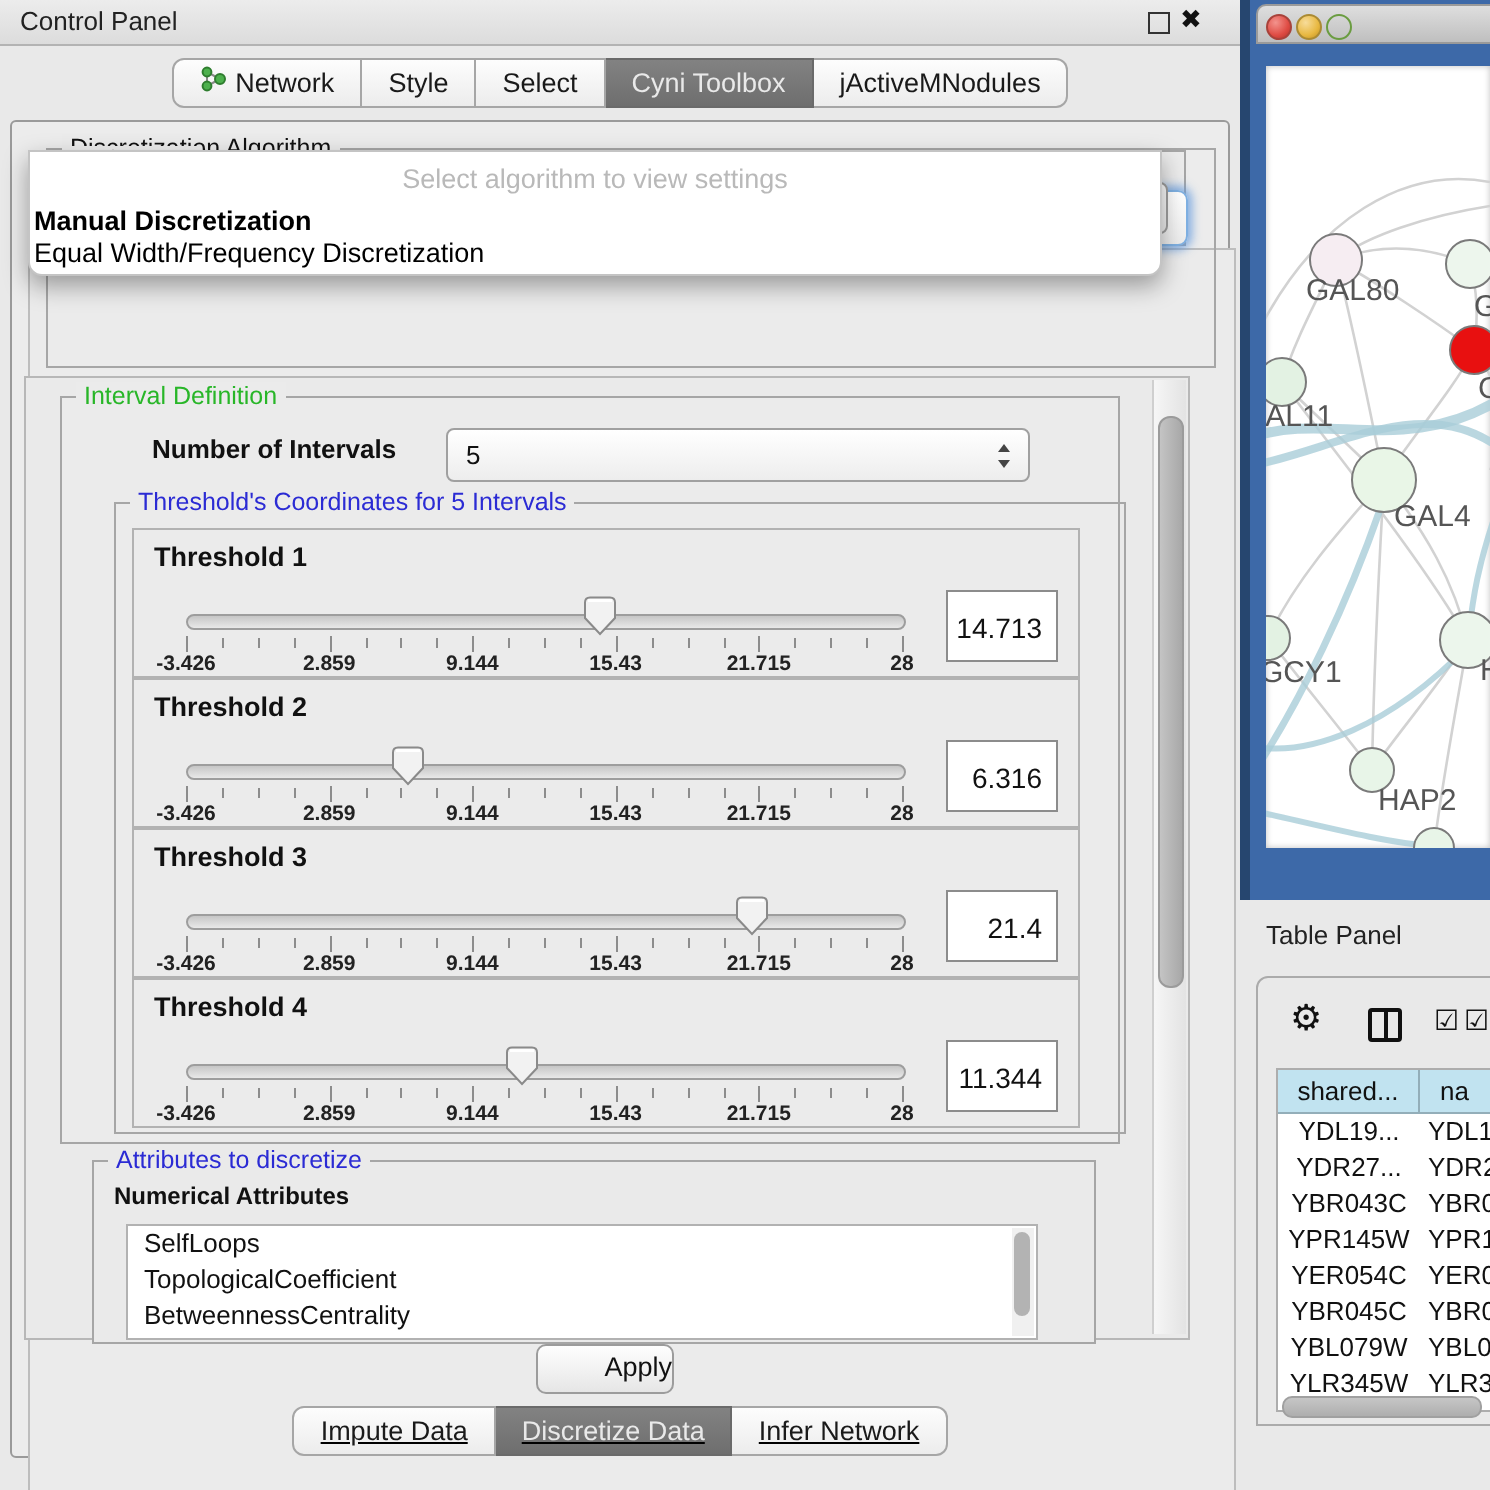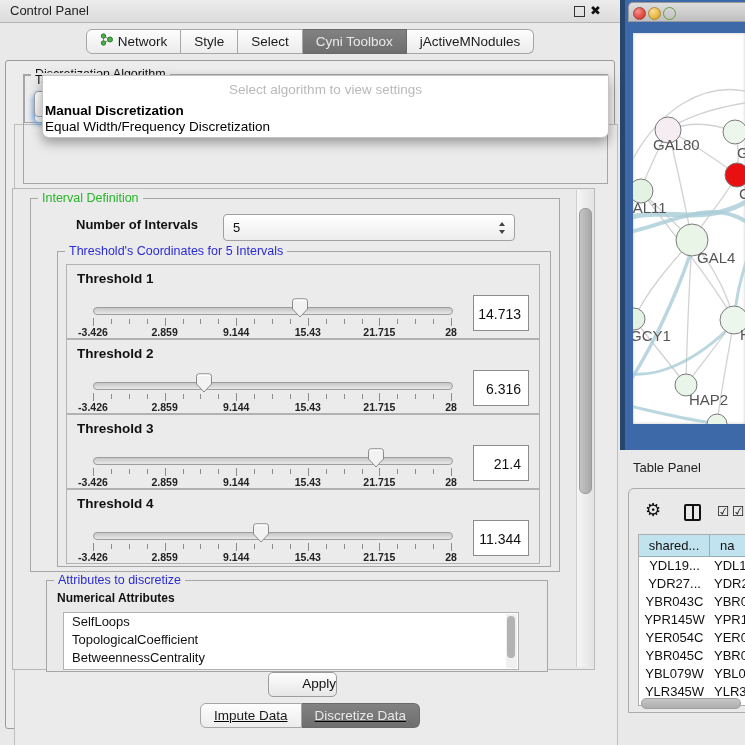--- a/index.html
+++ b/index.html
@@ -57,21 +57,21 @@
     border:1px solid #b7b7b7;background:#eaeaea;}
   #vsb-track{position:absolute;left:563px;top:1px;width:16px;height:477px;
     background:linear-gradient(to right,#f6f6f6,#e3e3e3);border-left:1px solid #cfcfcf;}
   #vsb-thumb{position:absolute;left:2px;top:18px;width:11px;height:284px;border-radius:6px;
     background:linear-gradient(to right,#c4c4c4,#a8a8a8);border:1px solid #9b9b9b;}
 
   
   #interval-group{left:30px;top:198px;width:528px;height:372px;background:#ebebeb;}
   #num-label{position:absolute;left:45px;top:18px;font-size:13px;font-weight:bold;color:#111;}
   #num-combo{left:192px;top:15px;width:290px;height:25px;}
-  #thresh-group{position:absolute;left:26px;top:52px;width:492px;height:314px;border:1px solid #a6a6a6;}
+  #thresh-group{position:absolute;left:26px;top:52px;width:492px;height:314px;border:1px solid #a6a6a6;padding-left:12px;}
 
   .threshold-panel{position:absolute;left:8px;width:474px;height:75px;border:1px solid #b2b2b2;background:#ebebeb;box-sizing:border-box;}
   .th-label{position:absolute;left:10px;top:6px;font-size:13.5px;font-weight:bold;color:#111;}
   .th-track{position:absolute;left:26px;top:42px;width:358px;height:6px;border-radius:4px;
     background:linear-gradient(#c6c6c6,#e8e8e8);border:1px solid #9d9d9d;}
   .th-thumb{position:absolute;top:33px;width:18px;height:20px;}
   .tick{position:absolute;top:53px;width:1px;background:#8c8c8c;}
   .tick.major{height:8px;}
   .tick.minor{height:5px;top:54px;}
   .scale-label{position:absolute;top:61px;transform:translateX(-50%);font-size:10.5px;font-weight:600;color:#222;white-space:nowrap;}
@@ -87,21 +87,21 @@
   .attr-item{height:18px;line-height:18px;font-size:13px;color:#111;padding-left:8px;white-space:nowrap;}
   #attr-vsb{position:absolute;right:1px;top:1px;width:11px;height:54px;background:#f0f0f0;}
   #attr-vsb-thumb{position:absolute;left:1px;top:2px;width:8px;height:42px;border-radius:5px;background:#b3b3b3;}
 
   #apply-btn{position:absolute;left:268px;top:672px;width:67px;height:23px;
     background:linear-gradient(#fefefe,#e6e6e6);border:1px solid #9c9c9c;border-radius:5px;
     font-size:13.5px;color:#111;text-align:right;line-height:21px;font-family:"Liberation Sans",sans-serif;}
 
   
   #algo-popup{position:absolute;left:14px;top:75px;width:565px;height:61px;background:#fff;
-    border:1px solid #c4c4c4;border-radius:0 0 7px 7px;box-shadow:0 5px 12px rgba(0,0,0,.35);z-index:50;margin-left:28px;}
+    border:1px solid #c4c4c4;border-radius:0 0 7px 7px;box-shadow:0 5px 12px rgba(0,0,0,.35);z-index:50;}
   #algo-placeholder{position:absolute;left:0;top:6px;width:100%;text-align:center;color:#b9b9b9;font-size:13.5px;}
   .popup-item{position:absolute;left:2px;font-size:13.5px;color:#000;white-space:nowrap;}
   .popup-item.b{font-weight:bold;}
 
   
   #net-window{position:absolute;left:620px;top:0;width:125px;height:450px;background:#3d69a8;}
   #net-window .dark-edge{position:absolute;left:0;top:0;width:5px;height:450px;background:#26466f;}
   #net-titlebar{position:absolute;left:8px;top:2px;width:117px;height:20px;
     background:linear-gradient(#dedede,#bfbfbf);border:1px solid #9a9a9a;border-right:none;border-radius:5px 0 0 0;box-sizing:border-box;}
   .light{position:absolute;top:4px;width:11px;height:11px;border-radius:50%;}
@@ -371,20 +371,23 @@
 
     <div id="apply-btn">Apply</div>
 
     <div id="bottom-tabs" class="tabstrip">
         <div class="tab">
           <span>Impute Data</span>
         </div>
         <div class="tab sel">
           <span>Discretize Data</span>
         </div>
+        <div class="tab">
+          <span>Infer Network</span>
+        </div>
       </div>
 
     <div id="algo-popup">
       <div id="algo-placeholder">Select algorithm to view settings</div>
       <div id="algo-items">
           <div class="popup-item b" style="top: 27px;">Manual Discretization</div>
           <div class="popup-item" style="top: 43px;">Equal Width/Frequency Discretization</div>
         </div>
     </div>
   </div>

